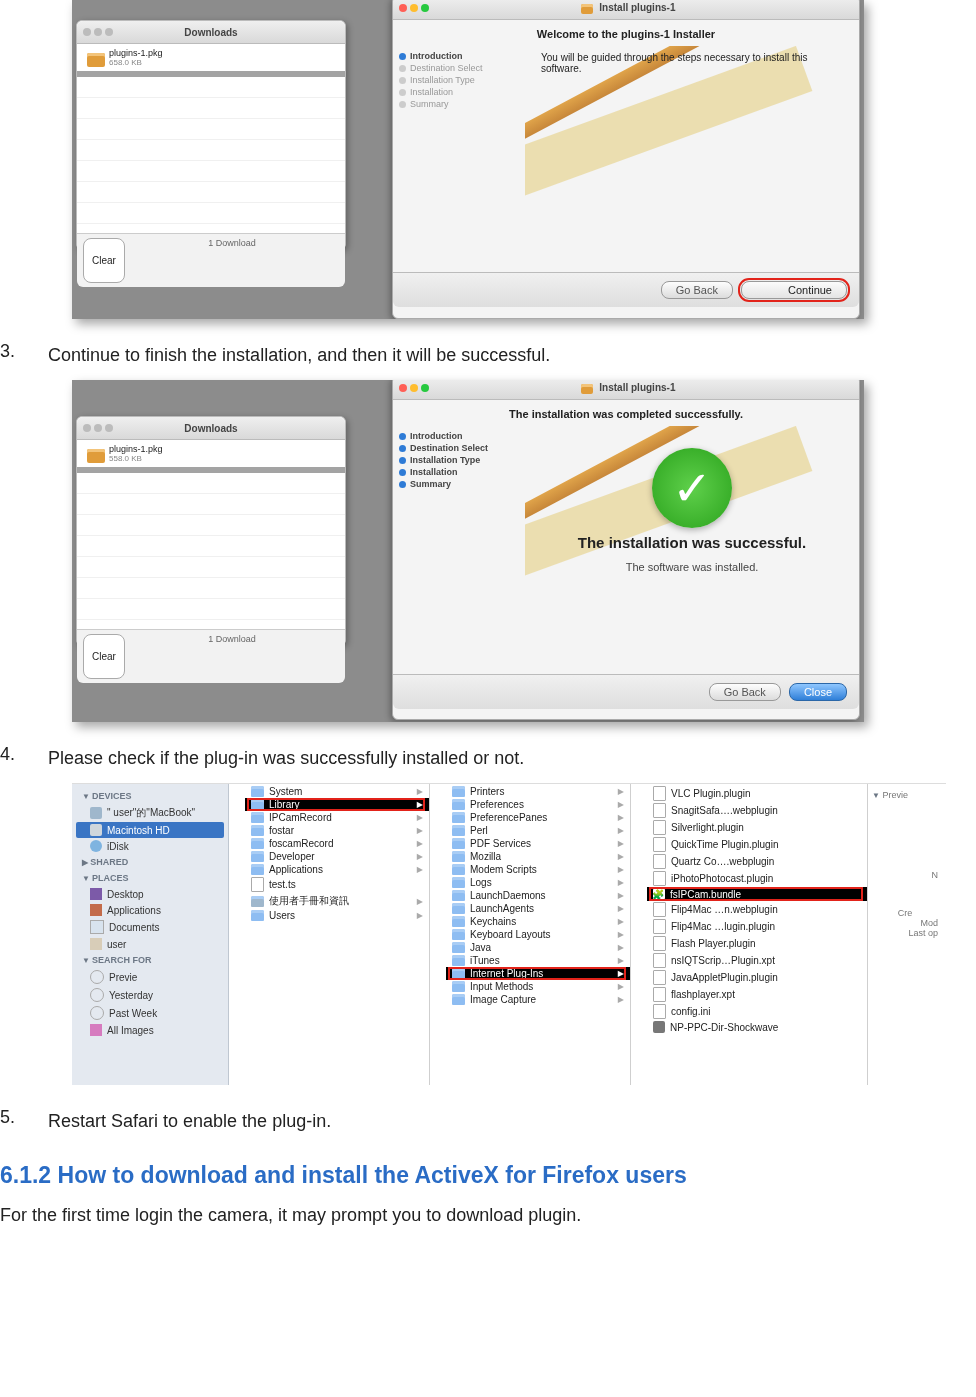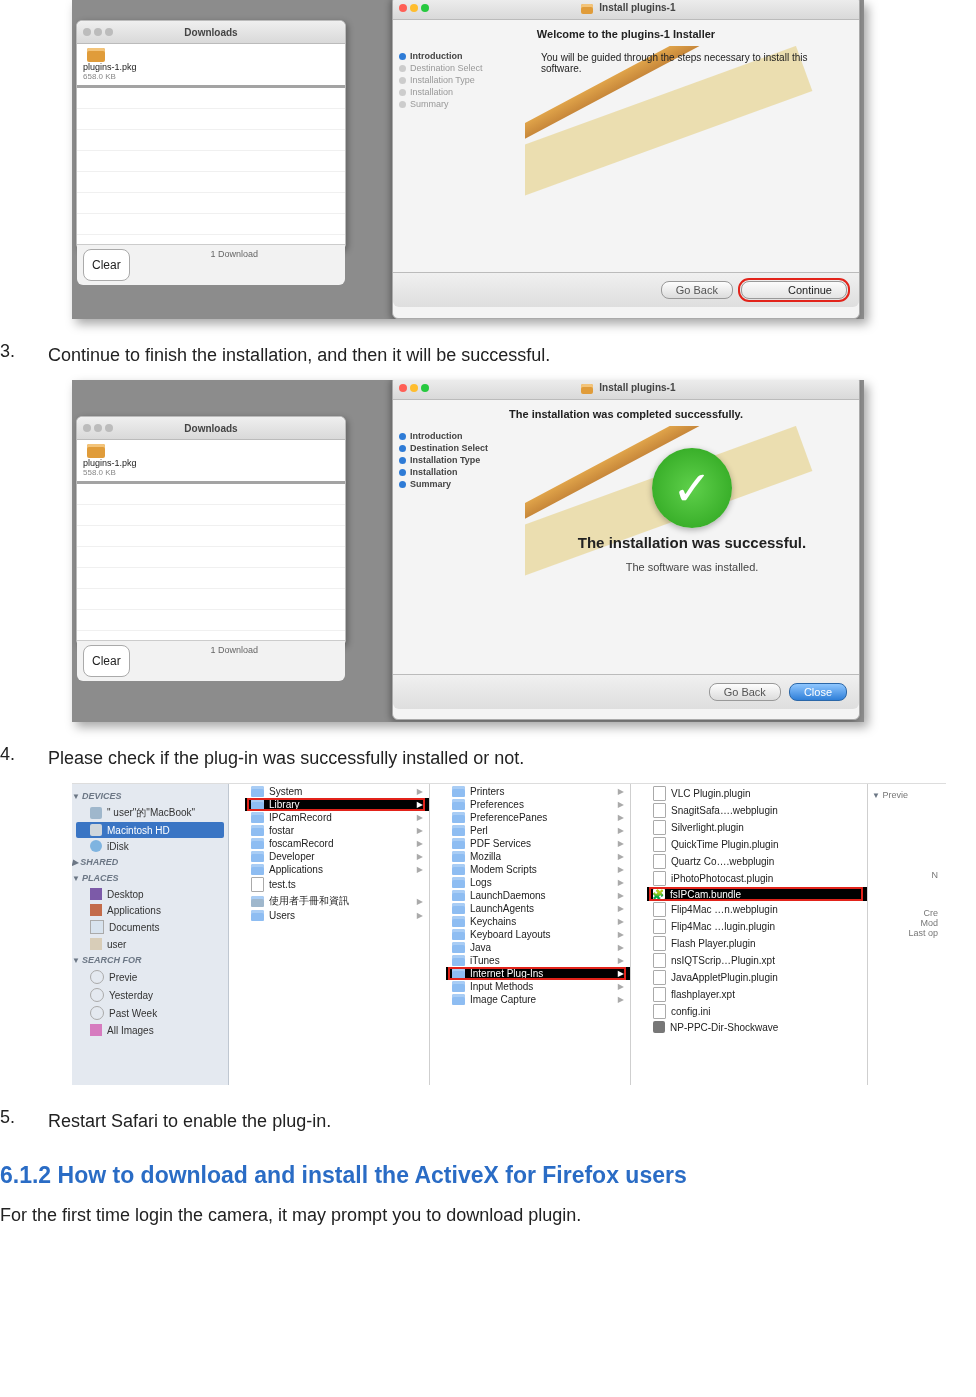--- a/index.html
+++ b/index.html
@@ -29,26 +29,26 @@
     position:absolute; left:4px; top:20px; width:268px; height:228px;
     background:#fff; border:1px solid #bbb; border-radius:6px;
     box-shadow: 2px 2px 6px rgba(0,0,0,0.3);
   }
   .mac-titlerow { display:flex; align-items:center; height:18px; padding:2px 6px; background:linear-gradient(#efefef,#d9d9d9); border-bottom:1px solid #bbb; font-size:9px; font-weight:bold; color:#444; border-radius:6px 6px 0 0; }
   .traffic { display:flex; gap:3px; margin-right:auto; }
   .tl { width:8px; height:8px; border-radius:50%; }
   .tl.r { background:#ff5f56; } .tl.y{background:#ffbd2e;} .tl.g{background:#27c93f;} .tl.gray{background:#bcbcbc;}
   .mac-title-text { position:absolute; left:0; right:0; text-align:center; font-size:10px; pointer-events:none; }
   .pkg-icon { width:18px; height:14px; background:#e09c3a; border-radius:2px; margin:0 4px; box-shadow: inset 0 3px 0 #f3c47a; }
-  .dl-item { display:flex; align-items:flex-start; padding:4px 6px; font-size:9px; border-bottom:3px solid #a3a3a3;flex-direction:column; }
+  .dl-item { display:flex; align-items:flex-end; padding:4px 6px; font-size:9px; border-bottom:6px solid #a3a3a3; }
   .dl-sub { font-size:8px; color:#888; }
   .dl-rows { height:156px; }
   .dl-rows .row-empty { height:20px; border-bottom:1px solid #f0f0f0; }
   .dl-footer { display:flex; padding:4px 6px; background:#f2f2f2; font-size:9px; border-top:1px solid #ccc; border-radius:0 0 6px 6px; }
-  .dl-footer .clear-btn{ background:#fff; border:1px solid #aaa; border-radius:8px; padding:8px 8px; font-size:12px; }
+  .dl-footer .clear-btn{ background:#fff; border:1px solid #aaa; border-radius:8px; padding:16px 8px; font-size:10px; }
   .dl-footer .count { margin:0 auto; color:#666; }
 
   .installer-header { text-align:center; font-weight:bold; font-size:11px; padding:8px 0 6px; }
   .installer-body { display:flex; height:226px; }
   .installer-side { width:120px; padding:4px 6px; font-size:9px; }
   .installer-side .srow { display:flex; align-items:center; gap:4px; padding:1px 0; color:#444;}
   .dot { width:7px;height:7px;border-radius:50%; background:#ccc; display:inline-block;}
   .dot.blue{background:#2e7bd6;}
   .installer-main { flex:1; position:relative; font-size:10px; padding:6px 16px; color:#222; overflow:hidden;}
   .pencil { position:absolute; left:-40px; top:30px; width:260px; height:14px; background:linear-gradient(#e0a44a,#c7873a); transform:rotate(-28deg); border-radius:7px 3px 3px 7px;}
@@ -60,21 +60,21 @@
   .mac-btn.blue { background:linear-gradient(#8fc7ff,#2f7fd8); color:#fff; border-color:#2b67a8;}
   .red-box { outline:2px solid #e2231a; outline-offset:1px; }
   .success-circle { width:80px;height:80px;border-radius:50%; background:radial-gradient(#5fd04b,#2aa21c); margin:6px auto; display:flex; align-items:center; justify-content:center; color:#fff; font-size:48px; box-shadow:0 2px 6px rgba(0,0,0,0.3);}
   .install-success-big { font-weight:bold; font-size:15px; text-align:center; margin-top:6px;}
   .install-success-small { font-size:11px; text-align:center; color:#444; margin-top:10px;}
 
   
   .fig3 { width: 874px; height: 301px; margin-left:72px; background:#fff; overflow:hidden; box-shadow:none; border-top:1px solid #ddd;}
   .fig3-inner { display:flex; height:100%; font-size:10px; }
   .sidebar { width:156px; background:#e4e9f0; border-right:1px solid #bfc7d1; padding:4px 0;}
-  .sb-head { color:#6c7785; font-size:9px; font-weight:bold; padding:3px 0;font-style:italic; }
+  .sb-head { color:#6c7785; font-size:9px; font-weight:bold; padding:3px 10px; }
   .sb-item { display:flex; align-items:center; gap:5px; padding:2px 8px 2px 18px; color:#333;}
   .sb-item.sel { background:#3a75c4; color:#fff; border-radius:2px; margin:0 4px; padding-left:14px;}
   .sb-tri { color:#6c7785; font-size:8px; margin-right:2px;}
   .col { width:200px; border-right:1px solid #cfcfcf; padding:1px 0; overflow:hidden;}
   .col.wide { width:236px; }
   .frow { display:flex; align-items:center; gap:5px; padding:1px 6px; position:relative;margin-left:16px;}
   .frow.sel { background:#000000; color:#fff;}
   .frow.redbox::after { content:""; position:absolute; left:2px; right:12px; top:0; bottom:0; border:2px solid #e2231a; pointer-events:none;}
   .frow.sel.redbox::after { right:4px; }
   .fld { width:13px;height:11px;background:#8ebdf2;border-radius:2px 2px 1px 1px; box-shadow:inset 0 3px 0 #a9cdf5;}
@@ -518,21 +518,21 @@
             <span class="ico12" style="background:#777;border-radius:2px;"></span>
             <span>NP-PPC-Dir-Shockwave</span>
           </div>
       </div>
 
       <div class="prev-col">
         <div><span class="tri">▼</span> <span>Previe</span></div>
         <div style="height:70px;"></div>
         <div style="text-align:right;">N</div>
         <div style="height:28px;"></div>
-        <div style="text-align:right;">Cre</div>
+        <div style="text-align:center;">Cre</div>
         <div style="text-align:right;">Mod</div>
         <div style="text-align:right;">Last op</div>
       </div>
     </div>
   </div>
 
   <div class="step">
     <div class="step-num">5.</div>
     <div class="para">Restart Safari to enable the plug-in.</div>
   </div>

